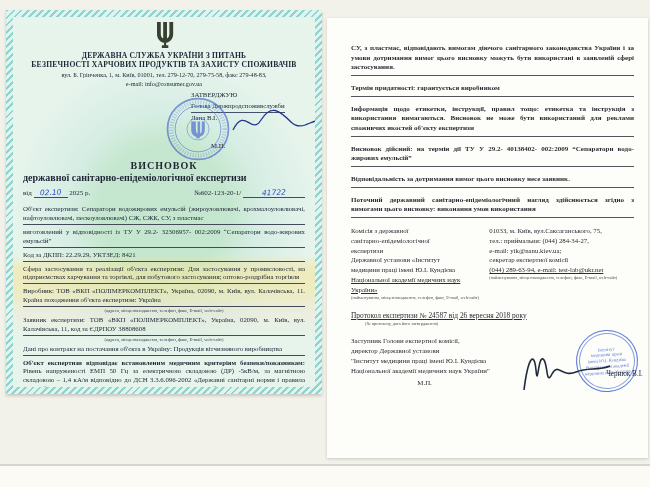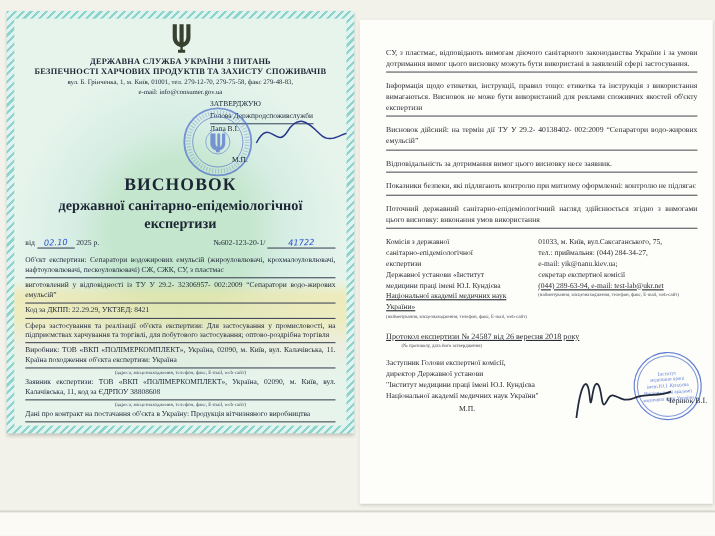--- a/index.html
+++ b/index.html
@@ -21,39 +21,39 @@
       #e6f4ec;}
   .emblem{display:flex;justify-content:center;margin:1px 0 2px 0;}
   .hdr{font-weight:bold;text-align:center;font-size:7.6px;line-height:1.25;letter-spacing:.2px;}
   .addr{text-align:center;font-size:6.2px;line-height:1.25;margin-top:1px;}
   .approval{position:relative;height:68px;margin-top:3px;}
   .app-text{margin-left:168px;font-size:6.8px;line-height:1.55;}
   .app-pos{border-bottom:.5px solid #45506b;display:inline-block;}
   .app-stamp{position:absolute;left:142px;top:6px;opacity:.85;}
   .app-sig{position:absolute;left:208px;top:16px;}
   .app-mp{position:absolute;left:188px;top:52px;font-size:6.8px;}
-  .title{font-weight:bold;text-align:center;font-size:16px;letter-spacing:1px;margin-top:2px;}
-  .subtitle{font-weight:bold;text-align:center;font-size:13px;margin:1px 0 5px 0;}
+  .title{font-weight:bold;text-align:center;font-size:10px;letter-spacing:1px;margin-top:2px;}
+  .subtitle{font-weight:bold;font-size:10px;margin:1px 0 5px 0;}
   .issue{display:flex;justify-content:space-between;font-size:7px;margin-bottom:7px;}
   .blank{display:inline-block;min-width:34px;border-bottom:1px solid #444b5e;text-align:center;}
   .blank.wide{min-width:62px;}
   .hand{font-family:"DejaVu Sans",sans-serif;font-style:italic;color:#2a4fd0;font-size:7.5px;
         display:inline-block;transform:rotate(-2deg);}
   .row{font-size:6.8px;line-height:1.3;text-align:justify;border-bottom:1px solid #454a58;
        padding-bottom:1px;margin-bottom:3px;}
   .row .b{font-weight:bold;}
   .caption{font-size:4.6px;text-align:center;color:#3c4254;margin:-2px 0 3px 0;line-height:1.1;}
   .caption:empty{display:none;}
 
   
   .page-right{position:absolute;left:327px;top:18px;width:321px;height:440px;box-sizing:border-box;
     background:#fdfdfa;box-shadow:0 1px 3px rgba(0,0,0,.18);
     padding:26px 14px 10px 24px;color:#2a2d33;overflow:hidden;}
   .rrow{font-size:7px;line-height:1.38;text-align:justify;border-bottom:1px solid #55565c;
-        padding-bottom:2px;margin-bottom:8px;}
+        padding-bottom:2px;margin-bottom:8px;font-weight:bold;}
   .commission{display:flex;gap:10px;margin-top:4px;}
   .com-col{font-size:6.8px;line-height:1.45;}
   .com-col.left{width:47%;}
   .com-col.right{width:53%;}
   .ul{text-decoration:underline;}
   .com-caption{font-size:4.4px;color:#4a4d55;line-height:1.1;margin-top:1px;}
   .protocol{margin-top:10px;font-size:7.4px;font-weight:normal;text-decoration:underline;}
   .protocol-caption{font-size:4.4px;color:#4a4d55;margin:1px 0 0 14px;}
   .signer{display:flex;margin-top:10px;}
   .signer-left{width:52%;font-size:6.9px;line-height:1.45;}
@@ -145,24 +145,24 @@
 
       <div class="row"><span class="b">Об'єкт експертизи відповідає встановленим медичним критеріям безпеки/показникам:</span> <span>Рівень напруженості ЕМП 50 Гц за електричною складовою (ДР) -5кВ/м, за магнітною складовою – 1,4 кА/м відповідно до ДСН 3.3.6.096-2002 «Державні санітарні норми і правила при роботі з джерелами електромагнітних полів». Еквівалентний рівень шуму (ГДР – 80 дБА) відповідно до ДСН 3.3.6.037-99 «Державні санітарні норми виробничого шуму, ультразвуку та інфразвуку».</span></div>
 
       <div class="row"><span class="b">Необхідними умовами використання/застосування, зберігання, транспортування, утилізації, знищення є:</span> <span>При експлуатації обладнання необхідно здійснювати контроль за рівнем напруженості електричного та магнітного поля - згідно з ДСН 3.3.6.096-2002, еквівалентним рівнем шуму згідно з ДСН 3.3.6.037-99. Зберігання, транспортування, використання продукції здійснювати у відповідності з вимогами інструкцій виробника.</span></div>
 
     </div>
   </div>
 
   <div class="page-right">
     <div class="rrow">СУ, з пластмас, відповідають вимогам діючого санітарного законодавства України і за умови дотримання вимог цього висновку можуть бути використані в заявленій сфері застосування.</div>
+    <div class="rrow">Термін придатності: гарантується виробником</div>
     <div class="rrow">Інформація щодо етикетки, інструкції, правил тощо: етикетка та інструкція з використання вимагаються. Висновок не може бути використаний для реклами споживчих якостей об'єкту експертизи</div>
     <div class="rrow">Висновок дійсний: на термін дії ТУ У 29.2- 40138402- 002:2009 “Сепаратори водо-жирових емульсій”</div>
     <div class="rrow">Відповідальність за дотримання вимог цього висновку несе заявник.</div>
-    <div class="rrow">Показники безпеки, які підлягають контролю при митному оформленні: контролю не підлягає</div>
     <div class="rrow">Поточний державний санітарно-епідеміологічний нагляд здійснюється згідно з вимогами цього висновку: виконання умов використання</div>
 
     <div class="commission">
       <div class="com-col left">
         <div>Комісія з державної</div>
         <div>санітарно-епідеміологічної</div>
         <div>експертизи</div>
         <div>Державної установи «Інститут</div>
         <div>медицини праці імені Ю.І. Кундієва</div>
         <div class="ul">Національної академії медичних наук України»</div>

